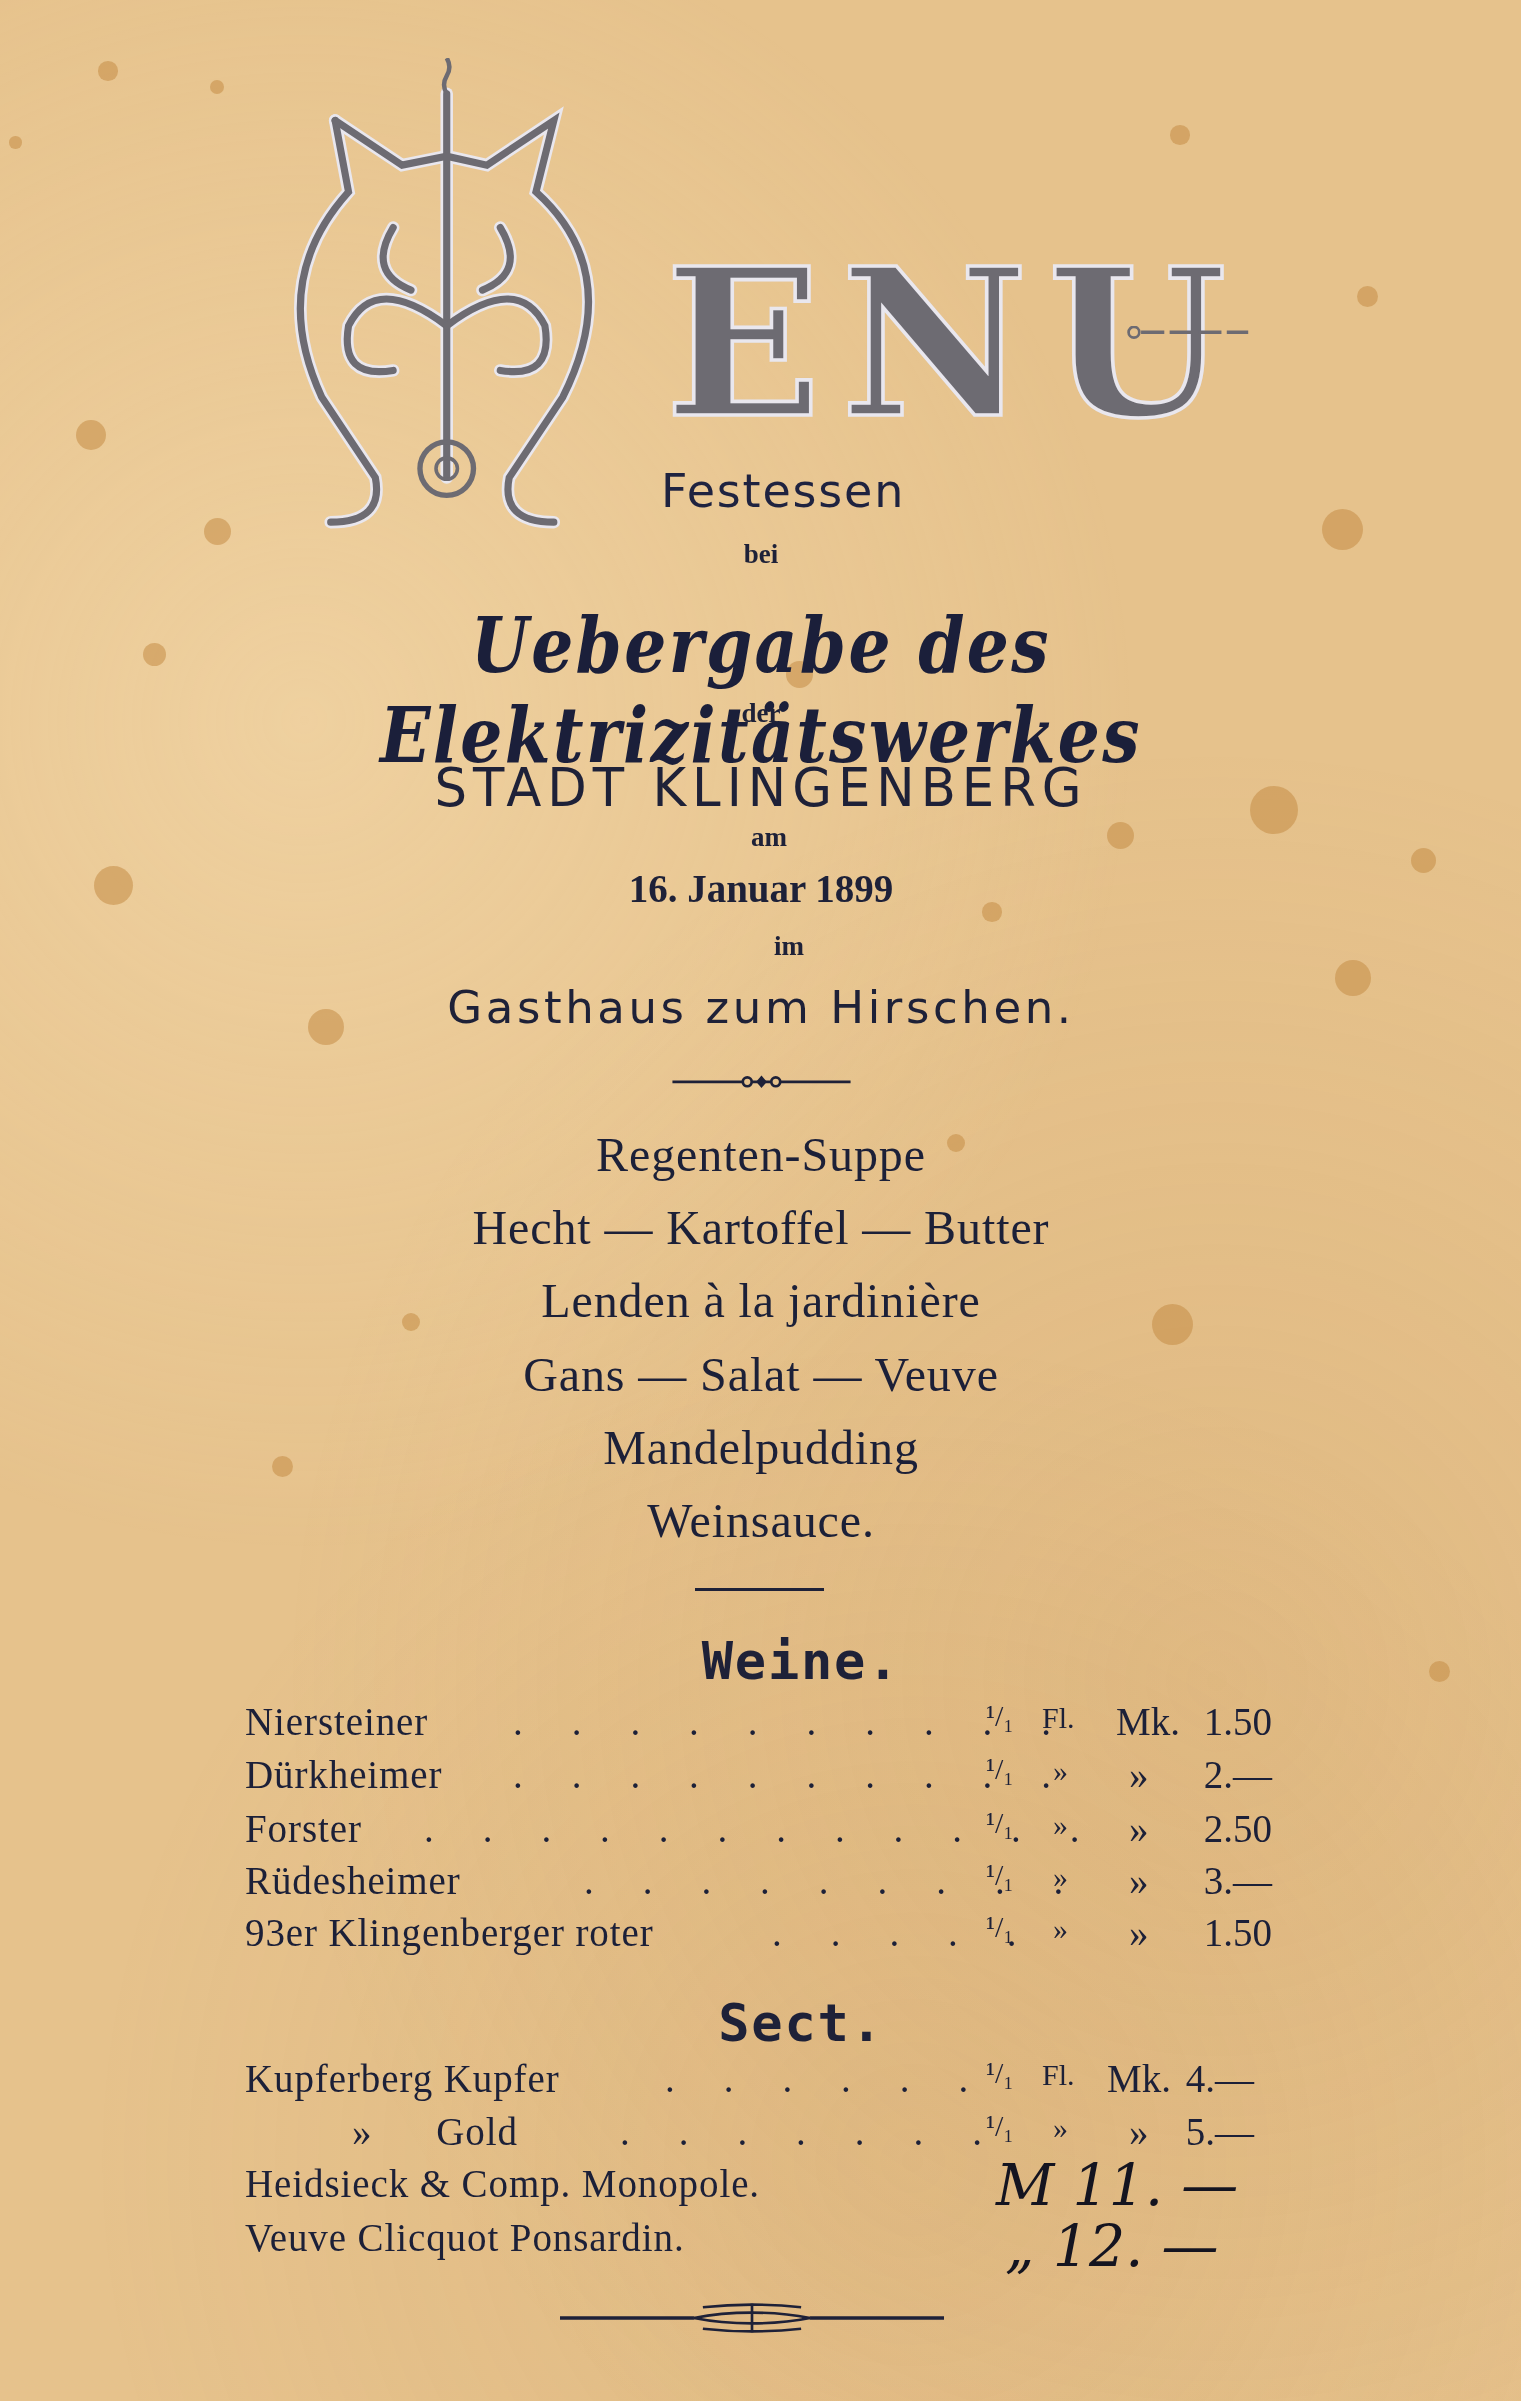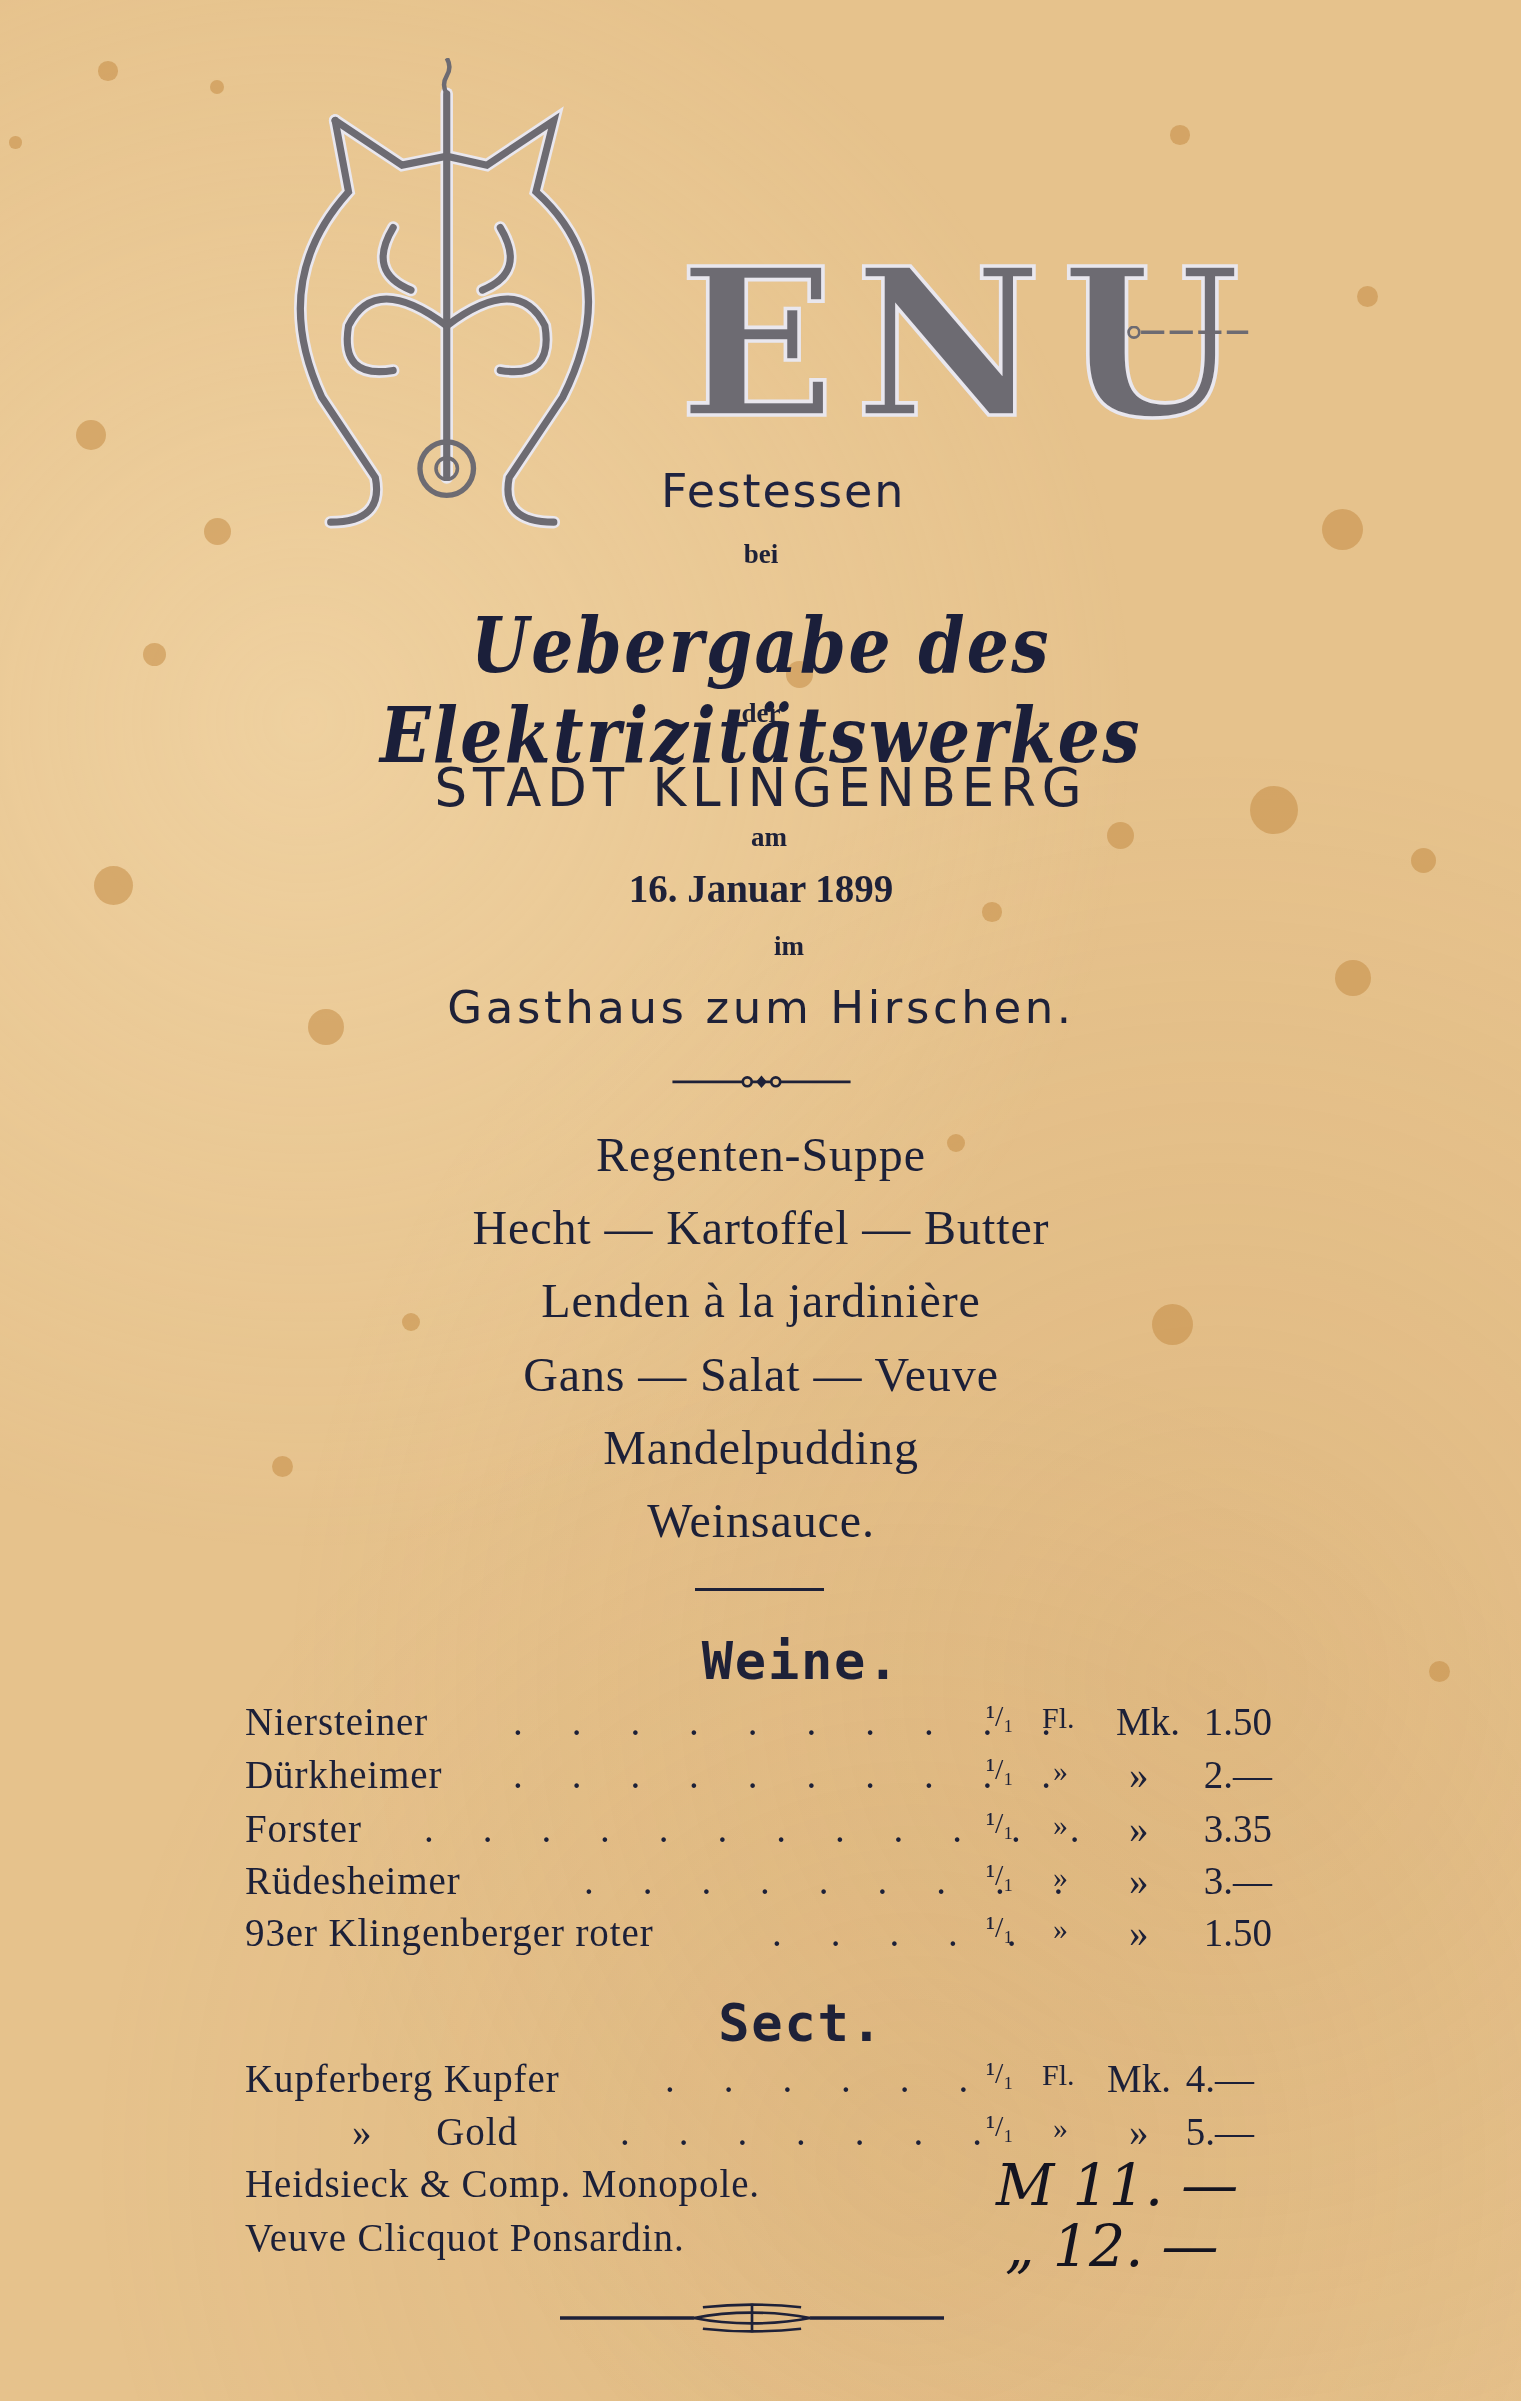--- a/index.html
+++ b/index.html
@@ -14,21 +14,21 @@
     color:#1e2138;
   }
   .spot { position:absolute; border-radius:50%; background:rgba(196,140,70,0.55); }
   .abs { position:absolute; }
   .center { position:absolute; left:0; width:1522px; text-align:center; }
 
   
   #menu-title { position:absolute; left:268px; top:58px; width:1009px; height:482px; }
   .bigM { position:absolute; left:0; top:0; }
   .menu-letters {
-    position:absolute; left:411px; top:183px;
+    position:absolute; left:397px; top:183px;
     font-family:"DejaVu Serif", serif; font-size:205px; font-weight:bold;
     letter-spacing:19.6px; color:#6d6b72;
     -webkit-text-stroke:3.6px #e9e7ee;
     text-shadow:0 0 1.8px #55535c;
     line-height:1;
   }
   .menu-tail { position:absolute; left:857px; top:268px; width:125px; height:12.5px; }
 
   .festessen { top:464px; left:661px; position:absolute; font-family:"DejaVu Sans", sans-serif; font-size:46px; letter-spacing:1.8px; color:#1f2340; }
   .small-bold { font-family:"Liberation Serif", serif; font-weight:bold; font-size:27px; }
@@ -161,21 +161,21 @@
     <span class="unit" style="left:808px">»</span>
     <span class="cur" style="left:884px">»</span>
     <span class="price">2.—</span>
   </div>
   <div class="row" style="top:1806px">
     <span class="name">Forster</span>
     <span class="dots" style="left:179px">. . . . . . . . . . . .</span>
     <span class="qty">¹/₁</span>
     <span class="unit" style="left:808px">»</span>
     <span class="cur" style="left:884px">»</span>
-    <span class="price">3.35</span>
+    <span class="price">2.50</span>
   </div>
   <div class="row" style="top:1858px">
     <span class="name">Rüdesheimer</span>
     <span class="dots" style="left:339px">. . . . . . . . .</span>
     <span class="qty">¹/₁</span>
     <span class="unit" style="left:808px">»</span>
     <span class="cur" style="left:884px">»</span>
     <span class="price">3.—</span>
   </div>
   <div class="row" style="top:1910px">

